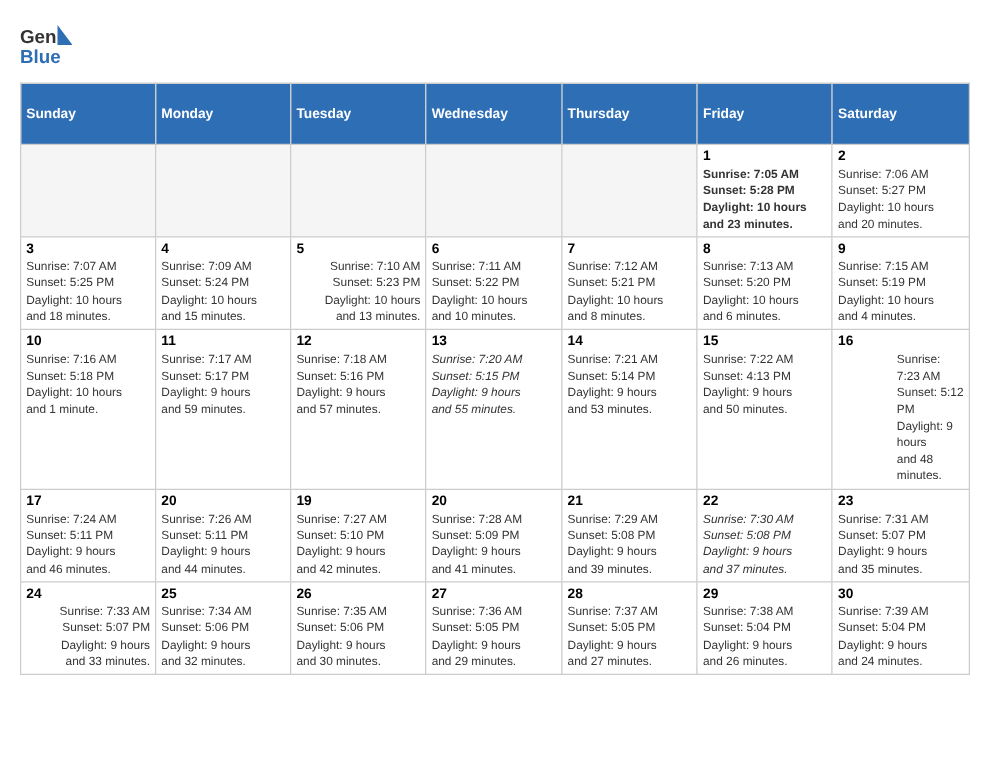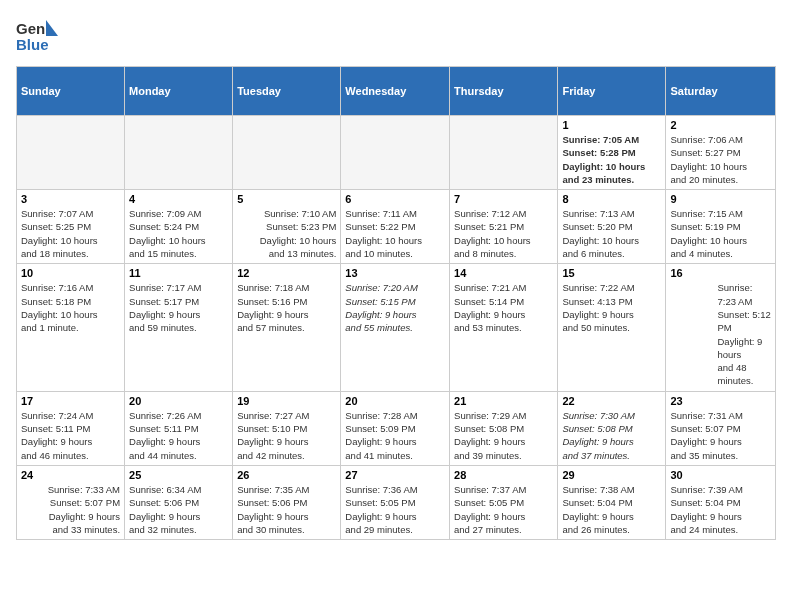--- a/index.html
+++ b/index.html
@@ -280,21 +280,21 @@
       <tr>
         <td>
           <span class="day-number">24</span>
           <div class="day-info" style="white-space: pre-line; text-align: right;">Sunrise: 7:33 AM
 Sunset: 5:07 PM
 Daylight: 9 hours
 and 33 minutes.</div>
         </td>
         <td>
           <span class="day-number">25</span>
-          <div class="day-info" style="white-space: pre-line;">Sunrise: 6:34 AM
+          <div class="day-info" style="white-space: pre-line;">Sunrise: 7:34 AM
 Sunset: 5:06 PM
 Daylight: 9 hours
 and 32 minutes.</div>
         </td>
         <td>
           <span class="day-number">26</span>
           <div class="day-info" style="white-space: pre-line;">Sunrise: 7:35 AM
 Sunset: 5:06 PM
 Daylight: 9 hours
 and 30 minutes.</div>

